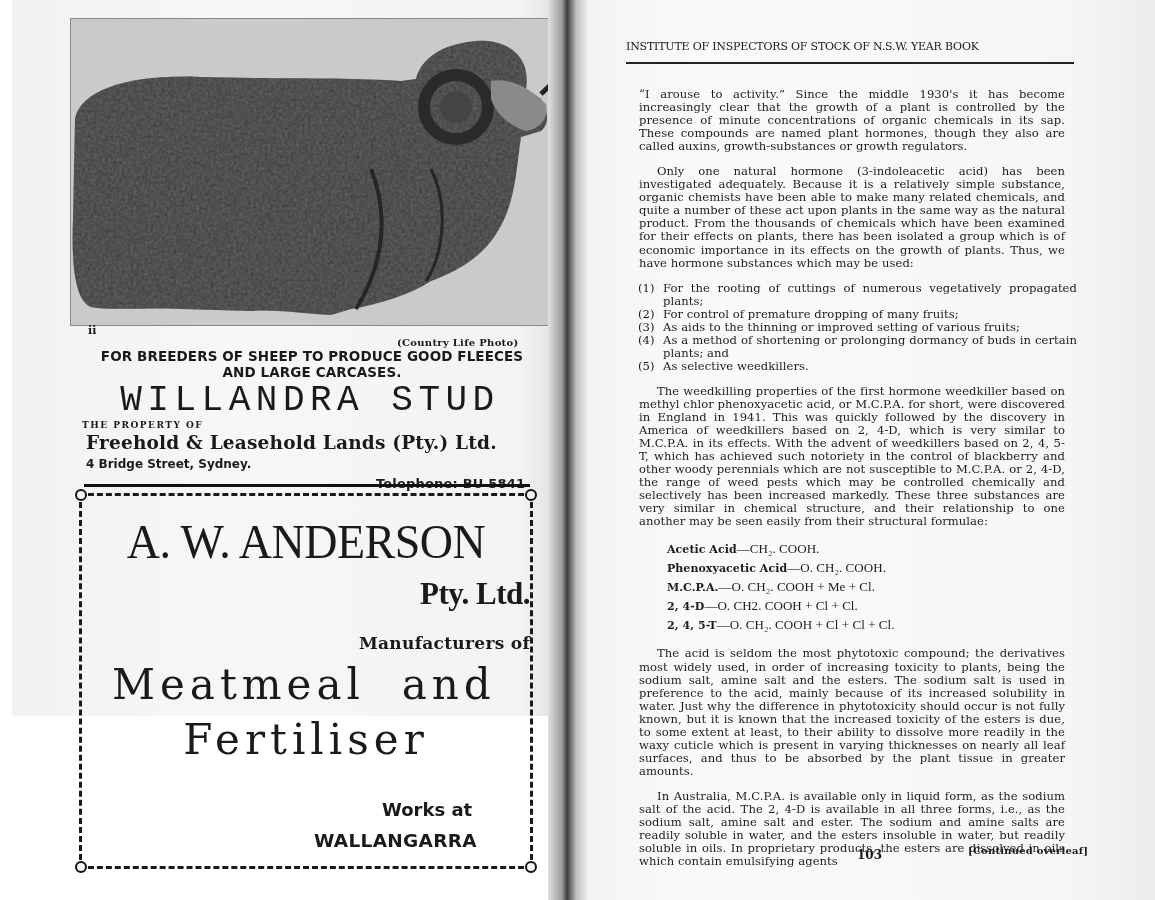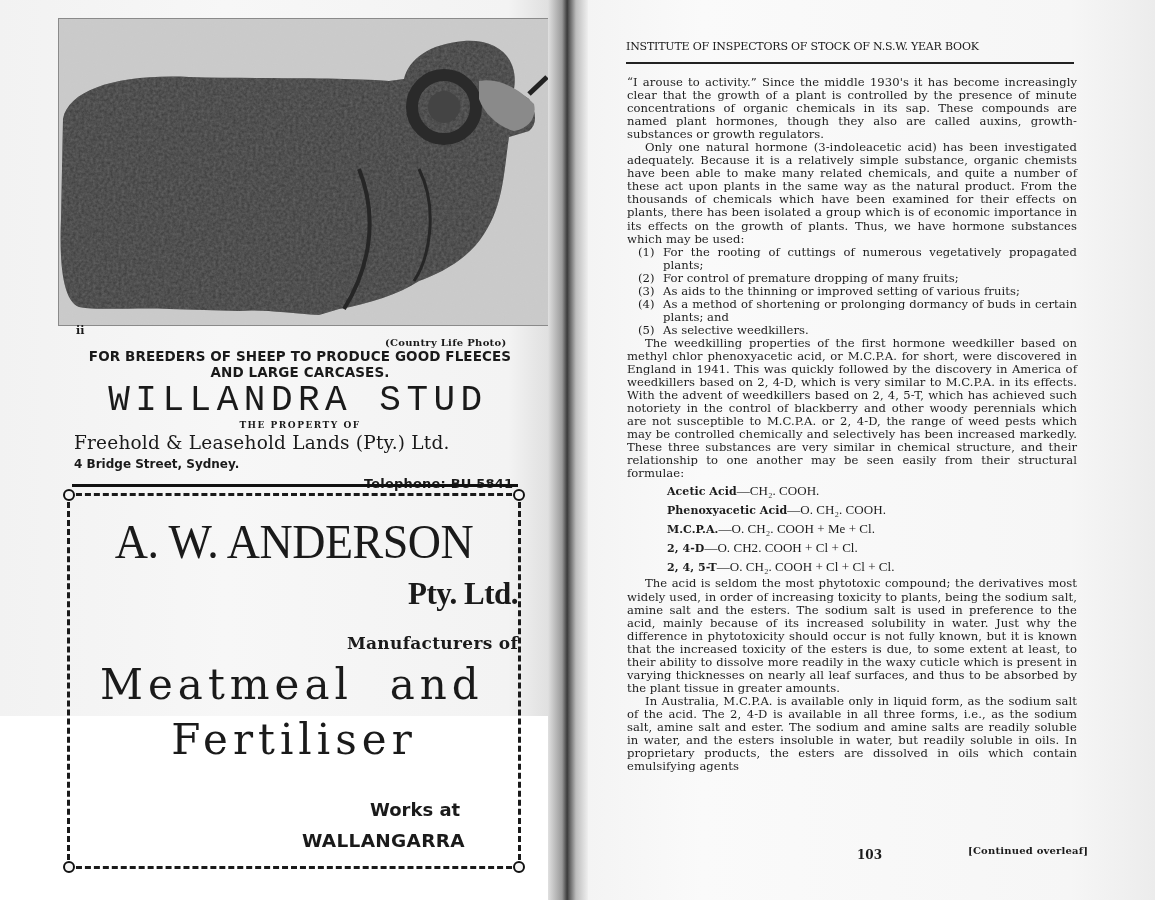--- a/index.html
+++ b/index.html
@@ -5,21 +5,21 @@
   html, body { margin: 0; padding: 0; }
   body {
     width: 1155px; height: 900px; overflow: hidden;
     background: #ffffff;
     position: relative;
     font-family: "DejaVu Serif", serif;
     color: #1a1a1a;
   }
   .spread { position: absolute; inset: 0; }
   .page-left {
-    position: absolute; left: 0; top: 0; width: 565px; height: 716px;
+    position: absolute; left: 12px; top: 0; width: 565px; height: 716px;
     background: linear-gradient(to right, #f2f2f2 0%, #f7f7f7 40%, #f3f3f3 90%, #d8d8d8 100%);
   }
   .gutter {
     position: absolute; left: 548px; top: 0; width: 40px; height: 900px;
     background: linear-gradient(to right, #e0e0e0 0%, #9a9a9a 35%, #3a3a3a 48%, #555 52%, #bdbdbd 70%, #efefef 100%);
   }
   .page-right {
     position: absolute; left: 588px; top: 0; width: 567px; height: 900px;
     background: linear-gradient(to right, #f4f4f4 0%, #fafafa 20%, #f6f6f6 85%, #ececec 100%);
   }
@@ -43,26 +43,26 @@
     position: absolute; left: 70px; top: 348px; width: 460px;
     font-family: "DejaVu Sans", sans-serif; font-weight: bold; font-size: 13.5px;
     text-align: center; line-height: 16px; letter-spacing: 0.1px;
   }
   .willandra {
     position: absolute; left: 78px; top: 381px; width: 440px;
     font-family: Liberation Mono, monospace; font-size: 36px; letter-spacing: 5.5px;
     text-align: center; line-height: 40px;
   }
   .property {
-    position: absolute; left: 70px; top: 420px; width: 460px; text-align: center;
+    position: absolute; left: 70px; top: 420px; width: 460px; 
     font-family: "DejaVu Serif", serif; font-size: 9px; font-weight: bold; letter-spacing: 1.5px;
   }
   .freehold {
     position: absolute; left: 74px; top: 432px; width: 460px;
-    font-family: "DejaVu Serif", serif; font-weight: normal; font-size: 18.5px; letter-spacing: 0.2px;
+    font-family: "DejaVu Serif", serif; font-weight: bold; font-size: 18.5px; letter-spacing: 0.2px;
   }
   .address {
     position: absolute; left: 74px; top: 457px;
     font-family: "DejaVu Sans", sans-serif; font-weight: bold; font-size: 12px;
   }
   .telephone {
     position: absolute; left: 364px; top: 458px;
     font-family: "DejaVu Sans", sans-serif; font-weight: bold; font-size: 13px; letter-spacing: 0.2px; margin-top: 18px;
   }
   .rule-left { position: absolute; left: 72px; top: 484px; width: 446px; height: 3px; background: #111; }
@@ -108,21 +108,21 @@
     position: absolute; left: 626px; top: 40px; width: 450px;
     font-family: "DejaVu Serif", serif; font-weight: normal; font-size: 11px; letter-spacing: -0.2px;
     white-space: nowrap;
   }
   .header-rule { position: absolute; left: 626px; top: 62px; width: 448px; height: 2px; background: #222; }
   .body-text {
     position: absolute; left: 627px; top: 76px; width: 450px;
     font-family: "DejaVu Serif", serif; font-size: 11.6px; line-height: 13.05px;
     text-align: justify; color: #1c1c1c; letter-spacing: 0.05px;
   }
-  .body-text p { margin: 0; text-indent: 0; }
+  .body-text p { margin: 12px; text-indent: 0; }
   .body-text p.ind { text-indent: 18px; }
   .body-text ol { list-style: none; margin: 0; padding: 0 0 0 36px; }
   .body-text ol li { position: relative; }
   .body-text ol li .num { position: absolute; left: -25px; }
   .formula { margin: 2px 0 0 40px; line-height: 18px; font-family: "Liberation Serif", serif; font-size: 13px; }
   .formula b { font-family: "DejaVu Serif", serif; font-size: 11px; }
   .continued {
     position: absolute; left: 968px; top: 845px;
     font-family: "DejaVu Serif", serif; font-weight: bold; font-size: 10px; letter-spacing: 0.2px;
   }

